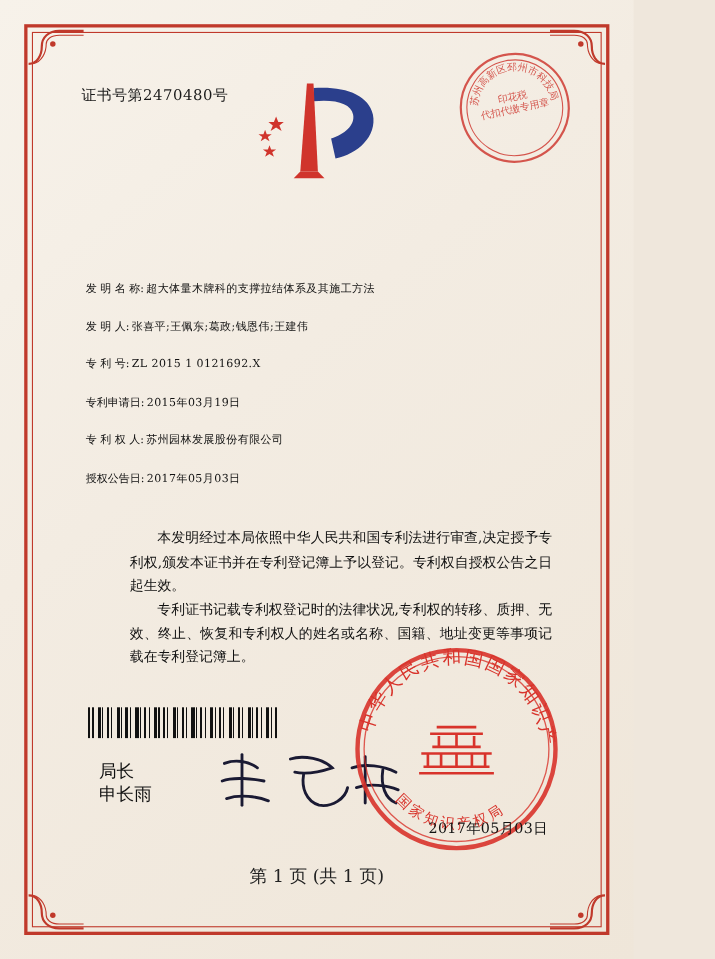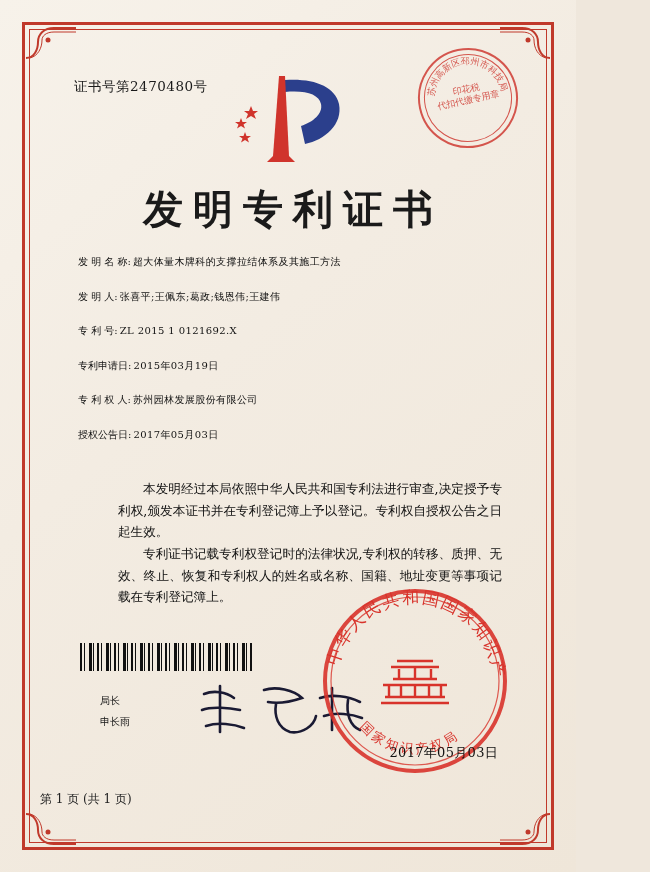--- a/index.html
+++ b/index.html
@@ -170,23 +170,23 @@
       repeating-linear-gradient(to right,
         #111 0px, #111 2px, transparent 2px, transparent 4px,
         #111 4px, #111 5px, transparent 5px, transparent 9px,
         #111 9px, #111 12px, transparent 12px, transparent 13px,
         #111 13px, #111 14px, transparent 14px, transparent 17px);
   }
 
   
   .sig-block {
     position: absolute;
-    left: 60px;
+    left: 50px;
     top: 650px;
-    font-size: 10px;
+    font-size: 16px;
     color: #111;
     line-height: 21px;
   }
   .signature {
     position: absolute;
     left: 150px;
     top: 640px;
     width: 190px;
     height: 62px;
     color: #1a1a2e;
@@ -207,21 +207,22 @@
     font-size: 13px;
     color: #111;
     letter-spacing: 0.3px;
     font-family: "DejaVu Serif", serif;
   }
 
   .page-footer {
     position: absolute;
     left: 0; right: 0;
     bottom: 24px;
-    font-size: 12px;
+    text-align: center;
+    font-size: 16px;
     color: #222;
   }
 </style>
 </head>
 <body>
 
 <div class="certificate">
 
   <div class="border-outer"></div>
   <div class="border-inner"></div>
@@ -282,21 +283,20 @@
 
         <path d="M66,6 L72,6 L76,86 L60,86 Z" fill="#d0342c"></path>
         <path d="M60,86 L76,86 L82,92 L54,92 Z" fill="#d0342c"></path>
 
         <polygon points="38,36 40,41 45,41 41,44 43,49 38,46 33,49 35,44 31,41 36,41" fill="#d0342c"></polygon>
         <polygon points="28,48 29.5,52 34,52 30.5,54.5 32,58.5 28,56 24,58.5 25.5,54.5 22,52 26.5,52" fill="#d0342c"></polygon>
         <polygon points="32,62 33.5,66 38,66 34.5,68.5 36,72.5 32,70 28,72.5 29.5,68.5 26,66 30.5,66" fill="#d0342c"></polygon>
       </svg>
     </div>
 
-    <div class="main-title">发明专利证书</div>
 
     <div class="fields">
       <div class="field-row">
         <span class="field-label">发 明 名 称:</span>
         <span class="field-value">超大体量木牌科的支撑拉结体系及其施工方法</span>
       </div>
       <div class="field-row">
         <span class="field-label">发 明 人:</span>
         <span class="field-value">张喜平;王佩东;葛政;钱恩伟;王建伟</span>
       </div>

